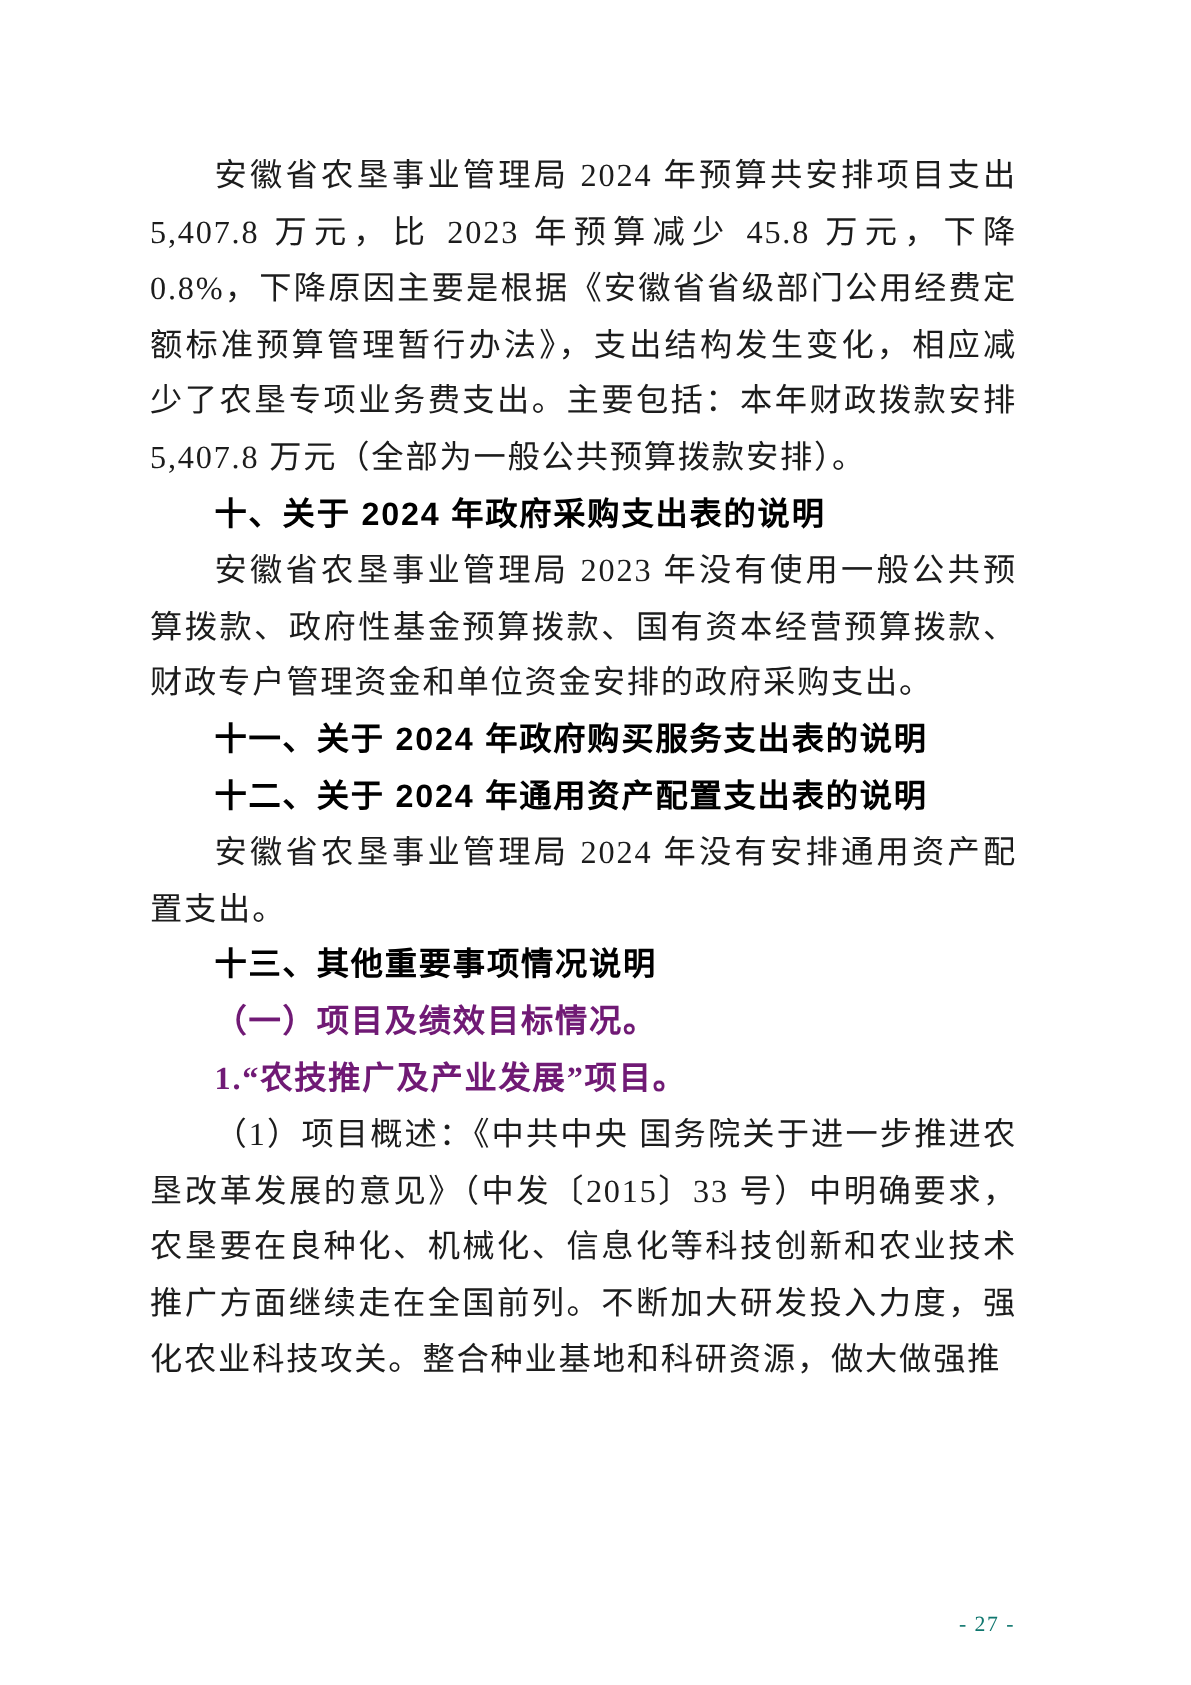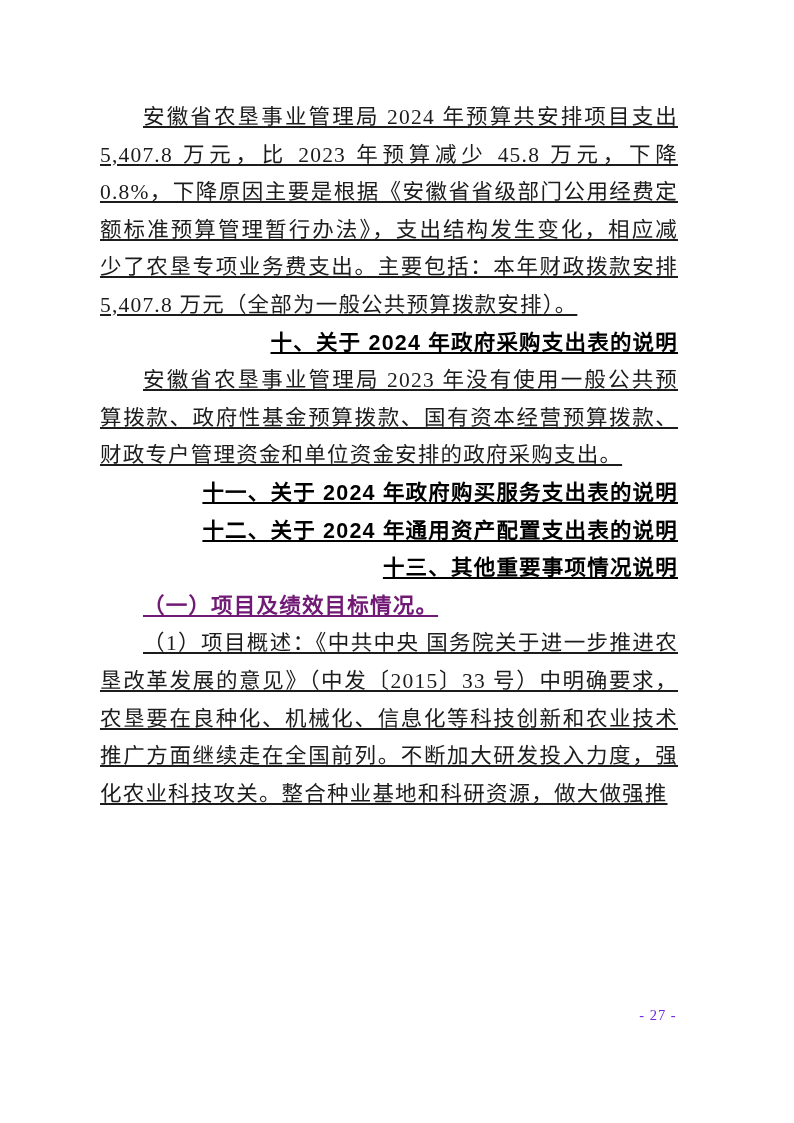--- a/index.html
+++ b/index.html
@@ -20,63 +20,64 @@
     position: absolute;
     left: 100px;
     top: 99px;
     width: 578px;
   }
   .content p {
     margin: 0;
     font-size: 21.5px;
     line-height: 37.6px;
     letter-spacing: 1.2px;
-    text-decoration: underline;
   }
   p.body-para {
     text-align: justify;
     text-justify: inter-character;
     text-indent: 2em;
     font-family: "Liberation Serif", "DejaVu Serif", serif;
   }
   p.heading-sans {
     text-indent: 2em;
-    text-align: right;
+    text-align: left;
     font-family: "Liberation Sans", "DejaVu Sans", sans-serif;
     font-weight: 700;
     color: #000000;
   }
   p.heading-serif {
     text-indent: 2em;
     text-align: left;
     font-family: "Liberation Serif", "DejaVu Serif", serif;
     font-weight: 700;
     color: #701a75;
   }
   .page-number {
     position: absolute;
-    top: 1004px;
+    top: 1072px;
     left: 625px;
     width: 66px;
     text-align: center;
     font-size: 14.5px;
     line-height: 22px;
     font-family: "Liberation Serif", "DejaVu Serif", serif;
-    color: #6d28d9;
+    color: #0f766e;
     letter-spacing: 1px;
   }
 </style>
 </head>
 <body>
 
 <div class="page">
   <div class="content">
     <p class="body-para">安徽省农垦事业管理局 2024 年预算共安排项目支出 5,407.8 万元，比 2023 年预算减少 45.8 万元，下降 0.8%，下降原因主要是根据《安徽省省级部门公用经费定额标准预算管理暂行办法》，支出结构发生变化，相应减少了农垦专项业务费支出。主要包括：本年财政拨款安排 5,407.8 万元（全部为一般公共预算拨款安排）。</p>
     <p class="heading-sans">十、关于 2024 年政府采购支出表的说明</p>
     <p class="body-para">安徽省农垦事业管理局 2023 年没有使用一般公共预算拨款、政府性基金预算拨款、国有资本经营预算拨款、财政专户管理资金和单位资金安排的政府采购支出。</p>
     <p class="heading-sans">十一、关于 2024 年政府购买服务支出表的说明</p>
     <p class="heading-sans">十二、关于 2024 年通用资产配置支出表的说明</p>
+    <p class="body-para">安徽省农垦事业管理局 2024 年没有安排通用资产配置支出。</p>
     <p class="heading-sans">十三、其他重要事项情况说明</p>
     <p class="heading-serif">（一）项目及绩效目标情况。</p>
+    <p class="heading-serif">1.“农技推广及产业发展”项目。</p>
     <p class="body-para">（1）项目概述：《中共中央 国务院关于进一步推进农垦改革发展的意见》（中发〔2015〕33 号）中明确要求，农垦要在良种化、机械化、信息化等科技创新和农业技术推广方面继续走在全国前列。不断加大研发投入力度，强化农业科技攻关。整合种业基地和科研资源，做大做强推</p>
   </div>
   <div class="page-number">- 27 -</div>
 </div>
 
 </body></html>

